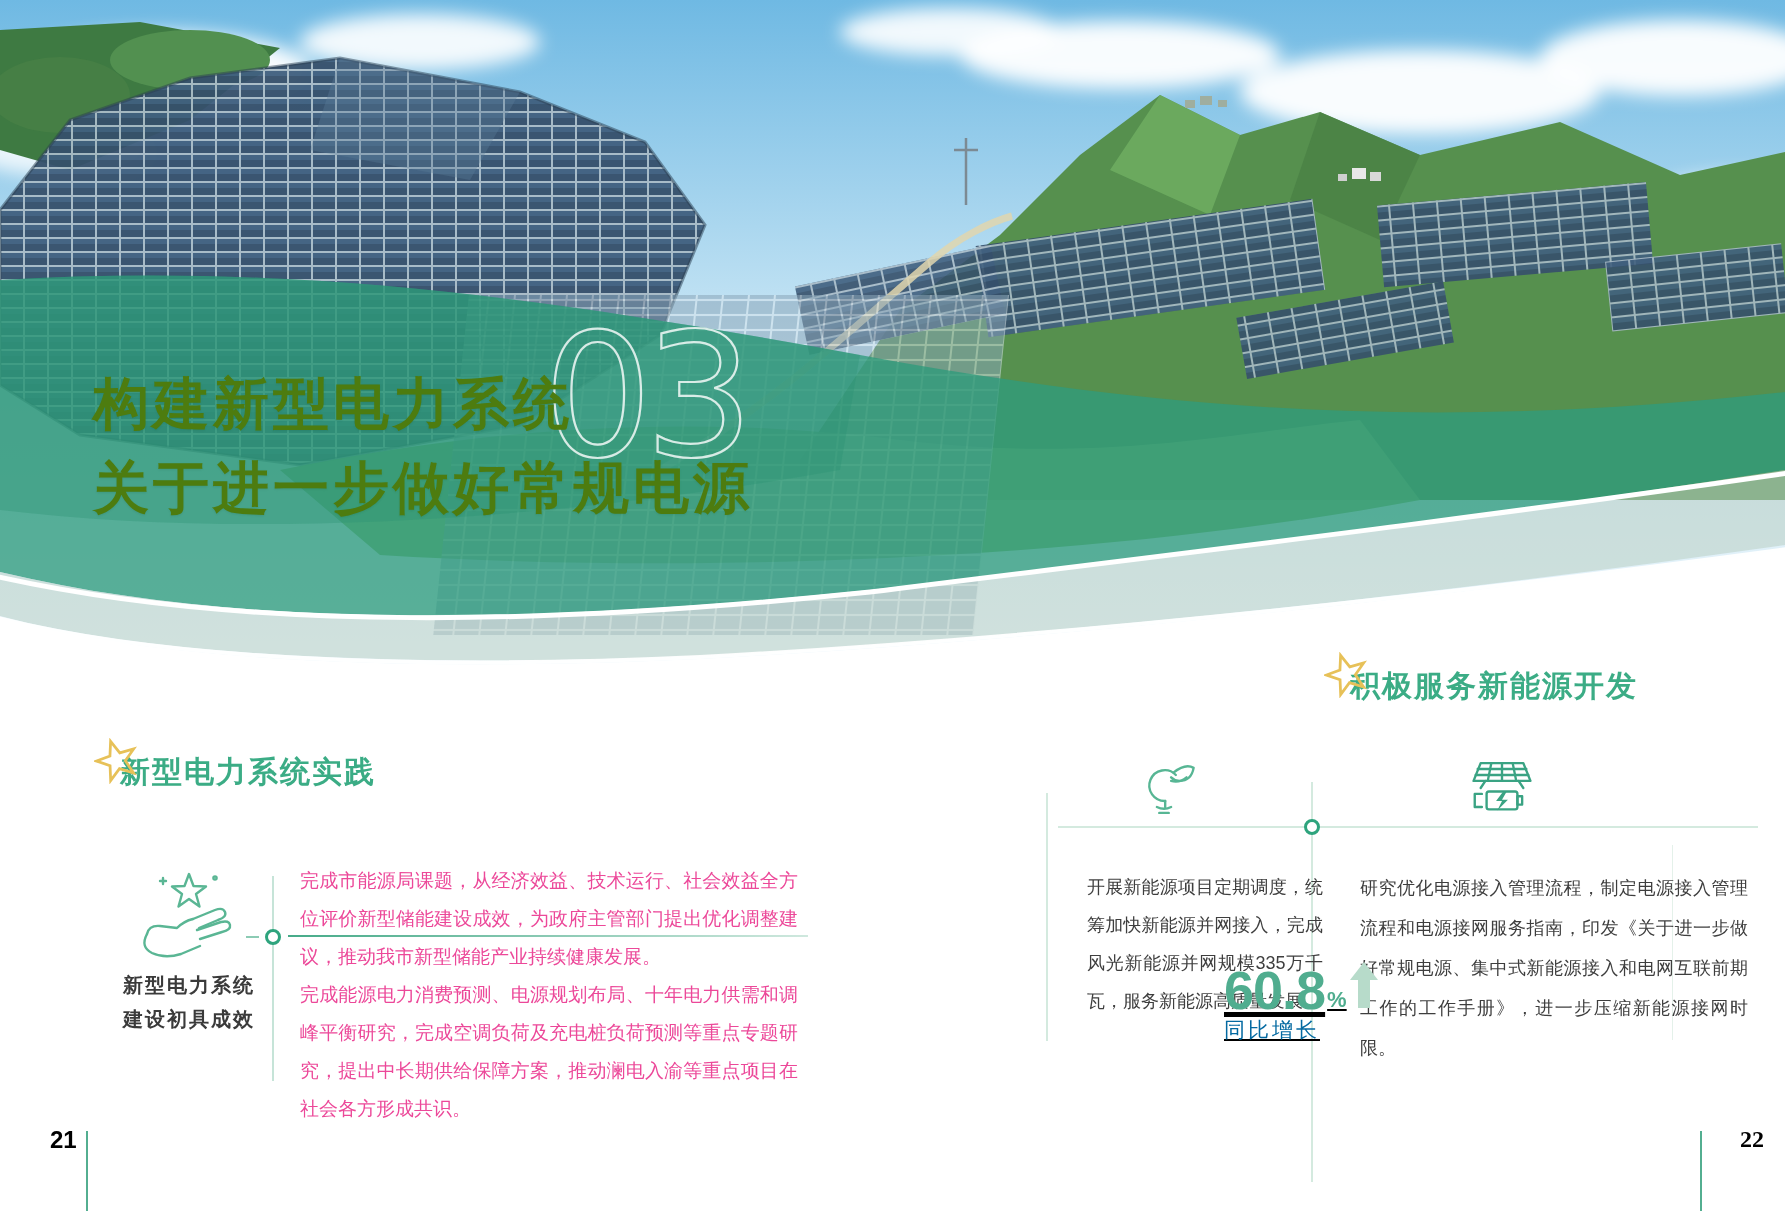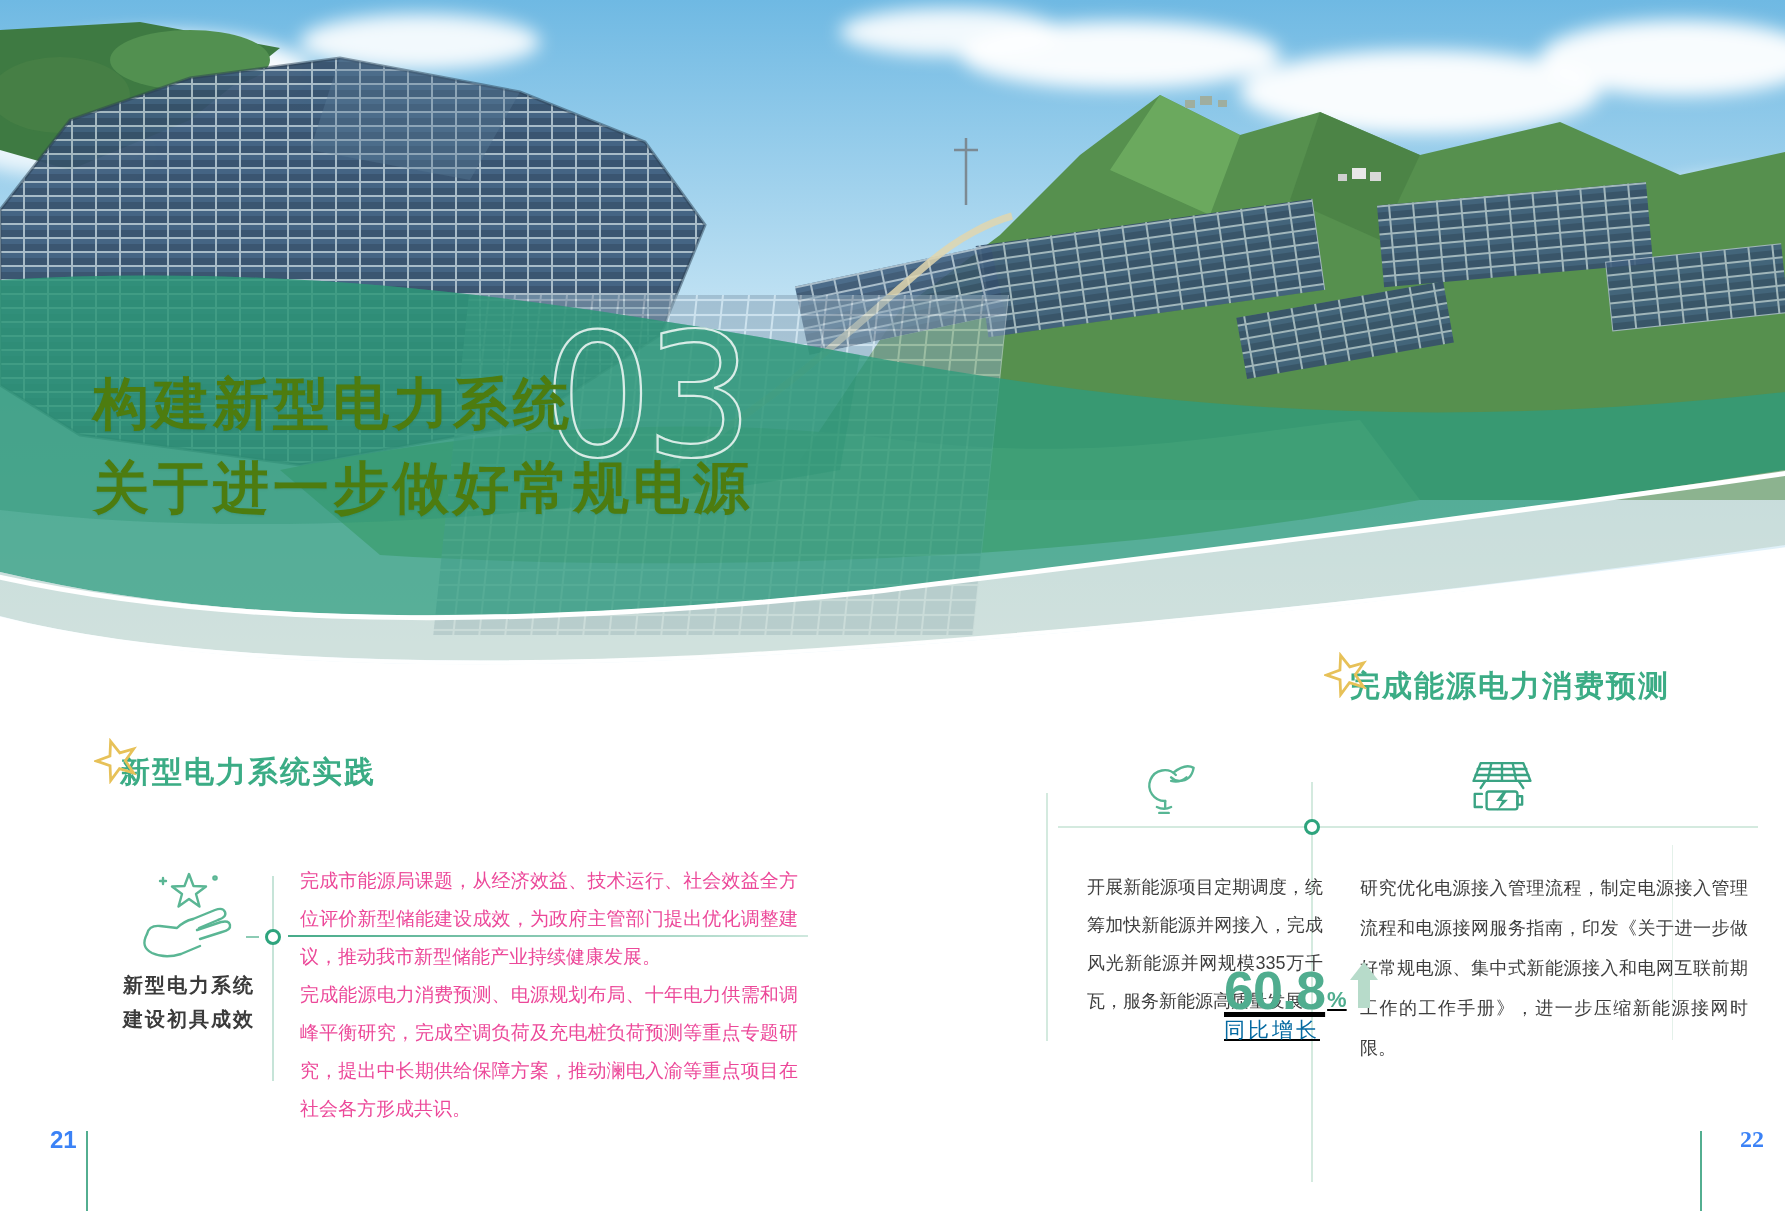--- a/index.html
+++ b/index.html
@@ -44,21 +44,21 @@
   .icon2{left:1460px;top:756px;}
   .col-text{position:absolute;font-size:18px;color:#3e3e3e;text-align:justify;}
   .col1-text{left:1087px;top:850px;width:236px;line-height:38px;}
   .col2-text{left:1360px;top:850px;width:388px;line-height:40px;}
   .stat{position:absolute;left:1224px;top:962px;z-index:4;text-decoration:underline;}
   .stat-row{display:flex;align-items:flex-end;}
   .stat-value{font-size:54px;line-height:52px;font-weight:800;color:#50ad8f;letter-spacing:-1px;}
   .stat-unit{font-size:22px;font-weight:800;color:#50ad8f;margin:0 2px 3px 2px;}
   .stat-label{font-size:21px;color:#0369a1;letter-spacing:3px;}
   
-  .pagenum{position:absolute;top:1126px;font-size:24px;font-weight:800;color:#3b82f6;}
+  .pagenum{position:absolute;top:1126px;font-size:24px;font-weight:800;color:#000000;}
   .pagenum-left{left:50px;}
   .pagenum-right{left:1740px;font-family:Liberation Serif, serif;}
   .pagebar{position:absolute;top:1131px;width:2px;height:80px;background:#53ae90;}
   .bar-left{left:86px;}
   .bar-right{left:1700px;}
 </style>
 </head>
 <body>
 
 <div class="canvas">
@@ -212,21 +212,21 @@
 
   <p class="para para1">完成市能源局课题，从经济效益、技术运行、社会效益全方位评价新型储能建设成效，为政府主管部门提出优化调整建议，推动我市新型储能产业持续健康发展。</p>
   <p class="para para2">完成能源电力消费预测、电源规划布局、十年电力供需和调峰平衡研究，完成空调负荷及充电桩负荷预测等重点专题研究，提出中长期供给保障方案，推动澜电入渝等重点项目在社会各方形成共识。</p>
 
   <div class="sec-heading heading-right">
     <span class="star">
       <svg width="46" height="46" viewBox="0 0 40 40">
         <polygon points="20,2 24.5,14 37,14.5 27,22 30.5,34.5 20,27 9.5,34.5 13,22 3,14.5 15.5,14" fill="none" stroke="#e7c158" stroke-width="2.4" transform="rotate(-18 20 20)"></polygon>
       </svg>
     </span>
-    <span>完成能源电力消费预测</span>
+    <span>积极服务新能源开发</span>
   </div>
 
   <div class="r-vline-a"></div>
   <div class="r-hline"></div>
   <div class="r-divider"></div>
   <div class="r-vline-b"></div>
   <div class="node node-right"></div>
 
   <div class="col-icon icon1">
     <svg width="72" height="64" viewBox="0 0 60 54" fill="none" stroke="#57b694" stroke-width="2" stroke-linecap="round" stroke-linejoin="round">

